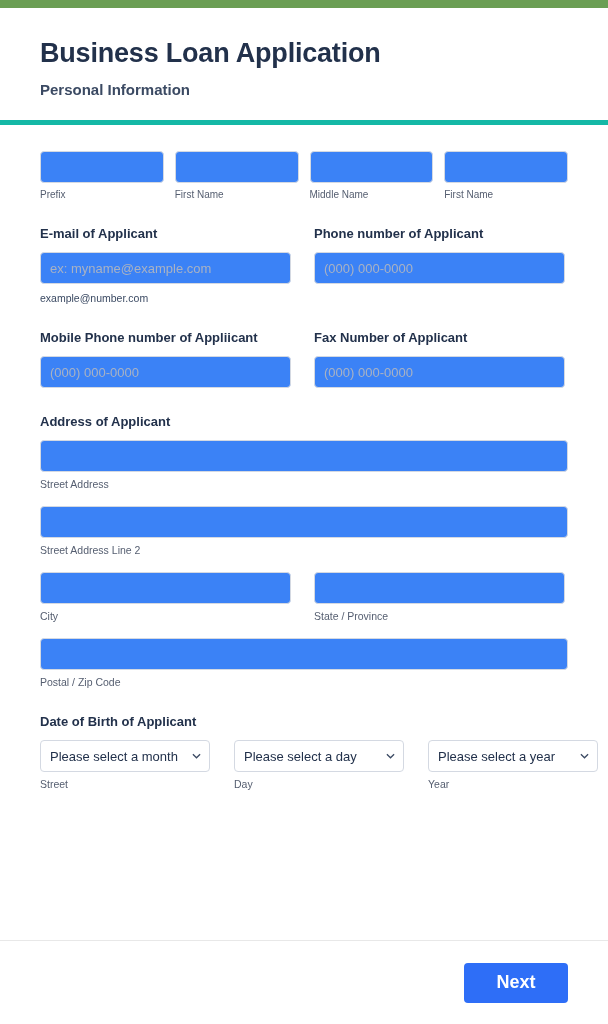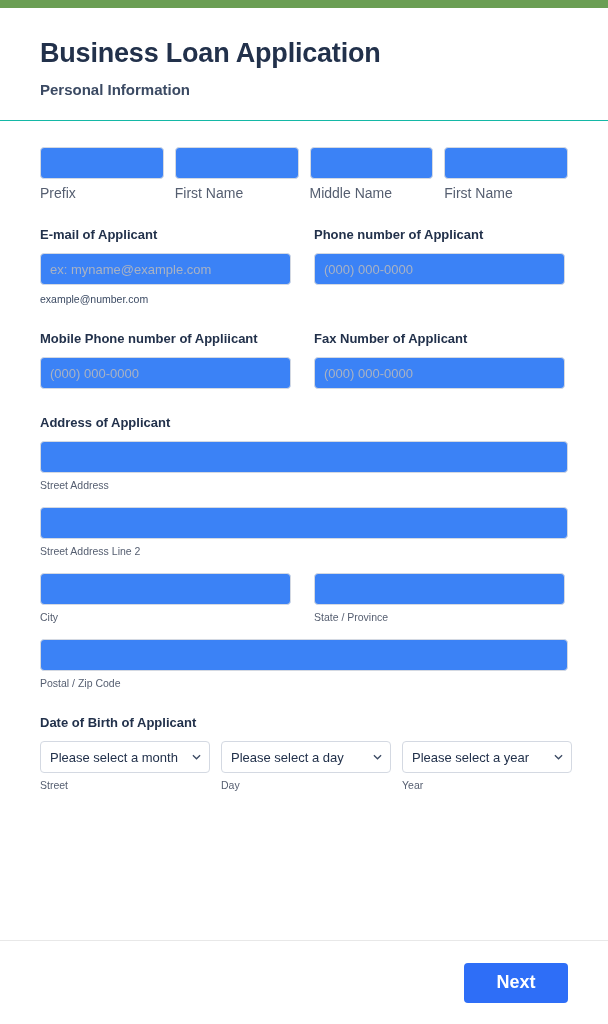--- a/index.html
+++ b/index.html
@@ -19,21 +19,21 @@
     background: #ffffff;
     overflow: hidden;
   }
   .topbar {
     height: 8px;
     background: #6b9e54;
     width: 100%;
   }
   .header {
     padding: 30px 40px 22px 40px;
-    border-bottom: 1px solid #14b8a6;
+    border-bottom: 5px solid #14b8a6;
   }
   .title {
     font-size: 27px;
     font-weight: bold;
     color: #22314b;
     margin: 0 0 12px 0;
     letter-spacing: -0.2px;
   }
   .subtitle {
     font-size: 15px;
@@ -76,33 +76,33 @@
   }
   input.text-input::placeholder {
     color: #a9b2c3;
   }
   .sublabel {
     font-size: 10.5px;
     color: #555e70;
     margin-top: 6px;
   }
   .sublabel.sm {
-    font-size: 14px;
+    font-size: 10px;
   }
   .hint {
     font-size: 10.5px;
     color: #3b4a63;
     margin-top: 8px;
   }
   .w-prefix { width: 128px; }
   .w-name { width: 128px; }
   .w-full { width: 100%; }
   .pair { display: flex; gap: 23px; }
   .pair > .col { flex: 0 0 251px; }
-  .dob-row { display: flex; gap: 11px; }
+  .dob-row { display: flex; gap: 24px; }
   .select-wrap {
     position: relative;
     display: inline-block;
   }
   select.sel {
     height: 32px;
     border: 1px solid #d4d9e2;
     border-radius: 4px;
     background: #ffffff;
     font-size: 13px;

